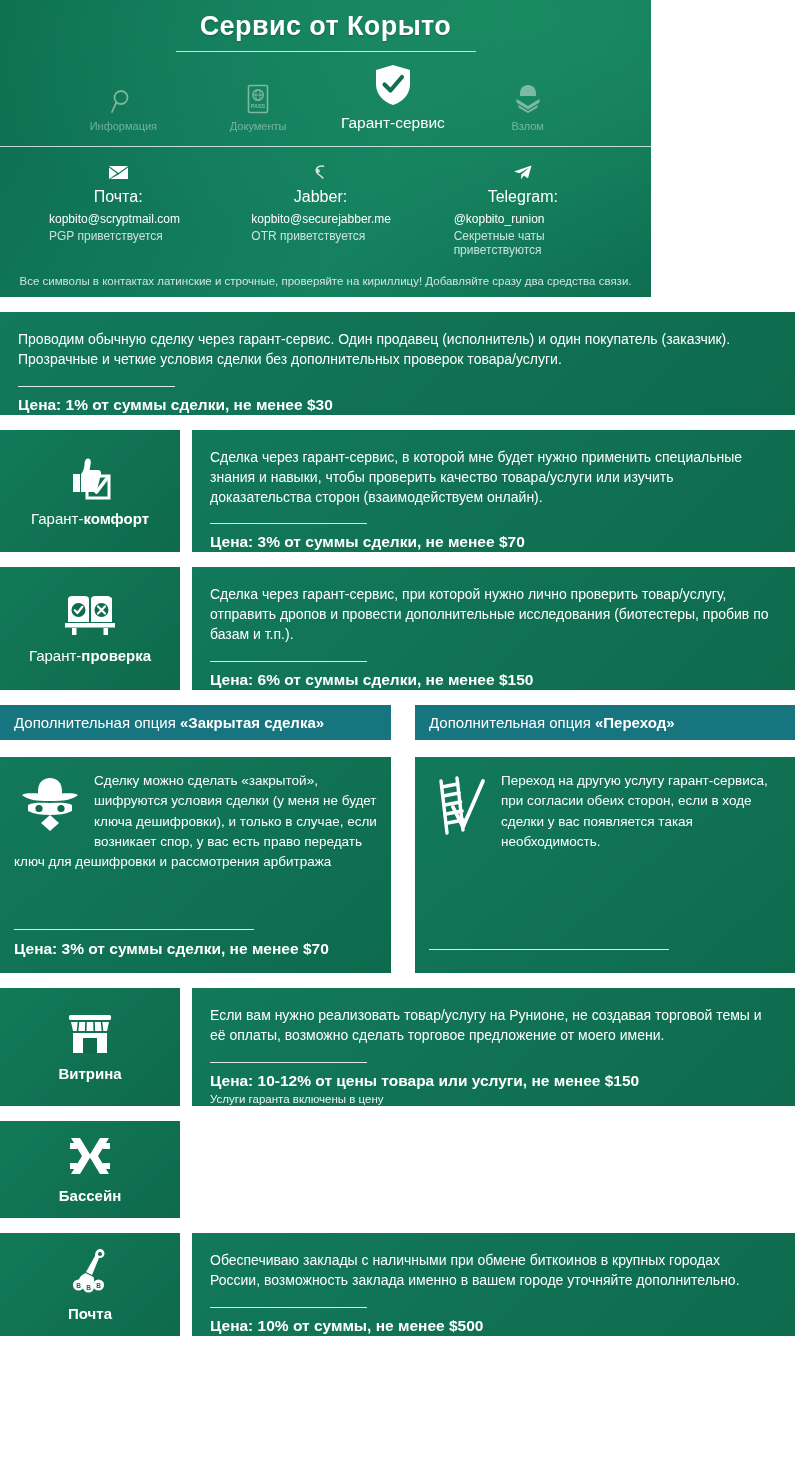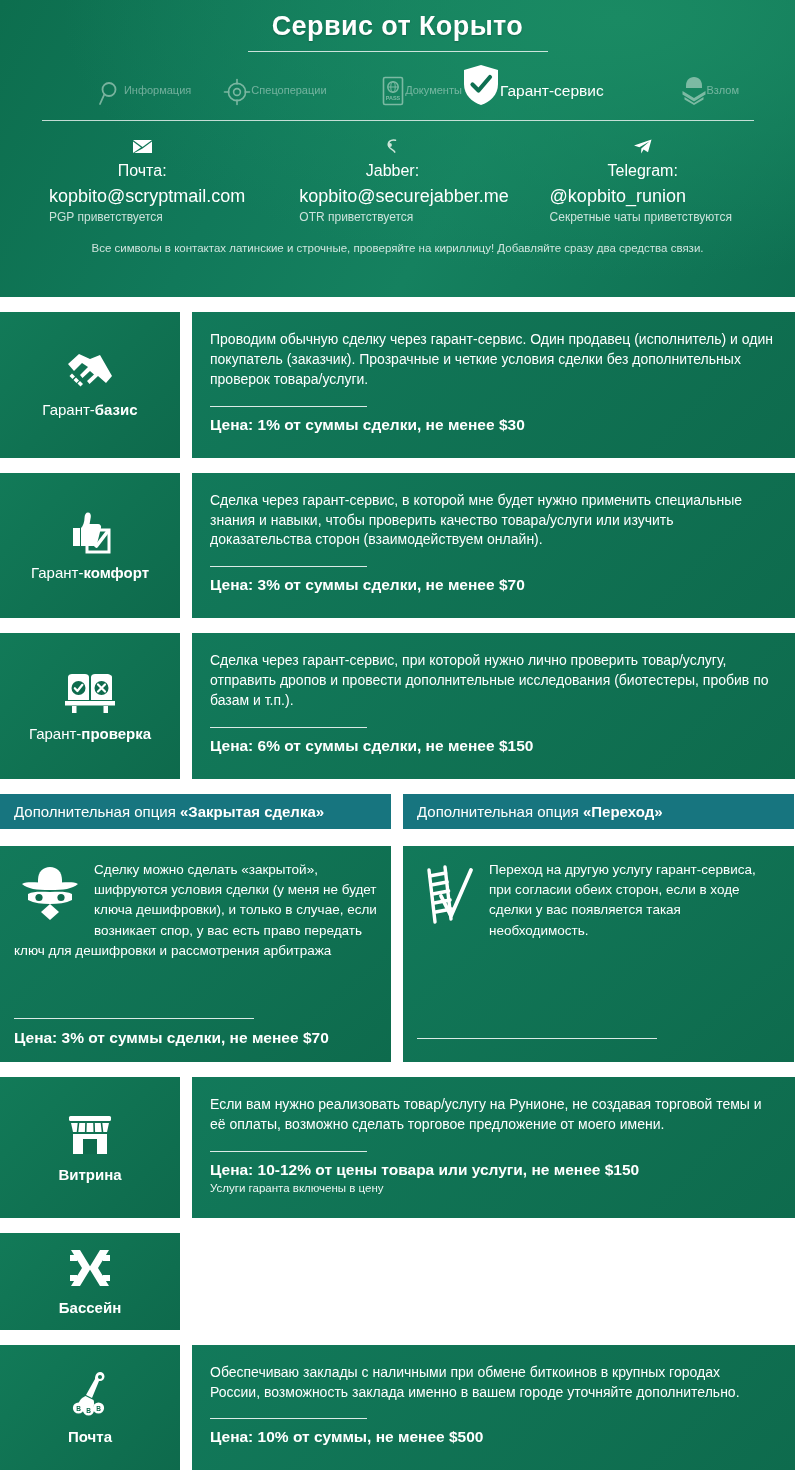--- a/index.html
+++ b/index.html
@@ -6,21 +6,21 @@
   html, body {
     width: 795px;
     background: #ffffff;
     font-family: "Liberation Sans", "DejaVu Sans", sans-serif;
   }
   body { width: 795px; height: 1479px; overflow: hidden; }
 
   
   .header {
     position: relative;
-    width: 795px;
+    width: 651px;
     height: 297px;
     background:
       radial-gradient(ellipse 900px 420px at 78% 6%, #1a8a63 0%, rgba(26,138,99,0) 62%),
       linear-gradient(118deg, #0d6e4e 0%, #11795a 34%, #15815f 58%, #0e6f51 100%);
     color: #ffffff;
     overflow: hidden;
   }
   .header-title {
     text-align: center;
     font-size: 27px;
@@ -41,21 +41,21 @@
     display: flex;
     align-items: flex-end;
     justify-content: center;
     gap: 0;
     margin-top: 16px;
     padding: 0 56px;
   }
   .nav-item {
     flex: 1 1 0;
     display: flex;
-    flex-direction: row;
+    flex-direction: column;
     align-items: center;
     justify-content: flex-end;
     cursor: pointer;
     opacity: .55;
   }
   .nav-item.active { opacity: 1; }
   .nav-ico { display: block; height: 38px; display:flex; align-items:flex-end; justify-content:center; }
   .nav-ico svg { display: block; }
   .nav-label {
     margin-top: 6px;
@@ -85,21 +85,21 @@
   }
   .contact { width: 33.33%; padding-right: 10px; }
   .contact-head {
     display: flex;
     align-items: center;
     gap: 7px;
     flex-direction: column;
   }
   .contact-head .c-ico { width: 20px; height: 18px; display:flex; align-items:center; justify-content:center; }
   .contact-title { font-size: 16px; font-weight: 400; color:#fff; }
-  .contact-value { font-size: 18px; margin-top: 6px; padding-left: 27px; color: #ffffff; }
+  .contact-value { font-size: 12px; margin-top: 6px; padding-left: 27px; color: #ffffff; }
   .contact-note  { font-size: 12px; margin-top: 3px; padding-left: 27px; color: rgba(255,255,255,.78); }
 
   .disclaimer {
     text-align: center;
     font-size: 11.5px;
     color: rgba(255,255,255,.80);
     margin-top: 18px;
   }
 
   
@@ -126,21 +126,21 @@
     font-size: 15px;
     color: #ffffff;
     text-align: center;
     white-space: nowrap;
   }
   .card-ico-label b { font-weight: 700; }
   .card-body {
     flex: 1 1 auto;
     background: linear-gradient(135deg, #12795a 0%, #0e6b4d 100%);
     color: #ffffff;
-    padding: 18px 22px 24px 18px;
+    padding: 18px 22px 1px 18px;
     display: flex;
     flex-direction: column;
   }
   .card-desc {
     font-size: 14px;
     line-height: 1.42;
     color: #ffffff;
   }
   .card-rule {
     width: 157px;
@@ -156,21 +156,21 @@
   .card-sub {
     font-size: 11.5px;
     margin-top: 3px;
     color: rgba(255,255,255,.93);
   }
   .spacer { flex: 1 1 auto; }
 
   
   .options {
     display: flex;
-    gap: 12px;
+    gap: 24px;
     margin-top: 15px;
     width: 795px;
   }
   .option { width: 391px; flex: 0 0 391px; }
   .option-head {
     background: #17757f;
     color: #ffffff;
     font-size: 15px;
     padding: 9px 14px;
     white-space: nowrap;
@@ -215,33 +215,20 @@
     <div class="nav-item">
       <span class="nav-ico">
         <svg width="26" height="26" viewBox="0 0 26 26" fill="none" stroke="#cfe6da" stroke-width="1.8">
           <circle cx="11" cy="9.5" r="6.5"></circle>
             <line x1="6.2" y1="14.6" x2="2" y2="24" stroke-linecap="round"></line>
         </svg>
       </span>
       <span class="nav-label">Информация</span>
     </div>
 
-    <div class="nav-item">
-      <span class="nav-ico">
-        <svg width="28" height="28" viewBox="0 0 28 28" fill="none" stroke="#cfe6da" stroke-width="1.6">
-          <circle cx="14" cy="14" r="8.6"></circle>
-            <circle cx="14" cy="14" r="3.4"></circle>
-          <line x1="14" y1="1.5" x2="14" y2="6" stroke-linecap="round"></line>
-          <line x1="14" y1="22" x2="14" y2="26.5" stroke-linecap="round"></line>
-          <line x1="1.5" y1="14" x2="6" y2="14" stroke-linecap="round"></line>
-          <line x1="22" y1="14" x2="26.5" y2="14" stroke-linecap="round"></line>
-        </svg>
-      </span>
-      <span class="nav-label">Спецоперации</span>
-    </div>
 
     <div class="nav-item">
       <span class="nav-ico">
         <svg width="24" height="30" viewBox="0 0 24 30">
           <rect x="2.5" y="1.5" width="19" height="27" rx="1.5" fill="none" stroke="#cfe6da" stroke-width="1.6"></rect>
           <circle cx="12" cy="11" r="5.2" fill="none" stroke="#cfe6da" stroke-width="1.5"></circle>
           <ellipse cx="12" cy="11" rx="2.2" ry="5.2" fill="none" stroke="#cfe6da" stroke-width="1"></ellipse>
           <line x1="6.8" y1="11" x2="17.2" y2="11" stroke="#cfe6da" stroke-width="1"></line>
           <text x="12" y="23.5" font-size="5.4" font-family="Liberation Sans, sans-serif" fill="#cfe6da" text-anchor="middle" font-weight="700">PASS</text>
         </svg>
@@ -317,33 +304,20 @@
       <div class="contact-note">Секретные чаты приветствуются</div>
     </div>
   </div>
 
   <div class="disclaimer">Все символы в контактах латинские и строчные, проверяйте на кириллицу! Добавляйте сразу два средства связи.</div>
 </div>
 
 <div class="cards">
 
   <div class="card">
-    <div class="card-ico-col">
-      <span class="ico-svg">
-        <svg width="48" height="40" viewBox="0 0 48 40" fill="#ffffff">
-          <path d="M13 3 L2 13 L8 20 L16 12 L22 16 L14 24 L16.5 27 L24 20 L28 23.5 L21 30 L23.5 33 L32 25 L40 32 L46 25 L34 4 L24 8 Z"></path>
-          <path d="M6 22.5 L3.5 25 L6.5 28 L9 25.5 Z"></path>
-          <path d="M10 26.5 L7.5 29 L10.5 32 L13 29.5 Z"></path>
-          <path d="M14 30 L11.5 32.5 L14.5 35.5 L17 33 Z"></path>
-        </svg>
-      </span>
-      <div class="card-ico-label">
-        <span>Гарант-</span><b>базис</b>
-      </div>
-    </div>
     <div class="card-body">
       <div class="card-desc">Проводим обычную сделку через гарант-сервис. Один продавец (исполнитель) и один покупатель (заказчик). Прозрачные и четкие условия сделки без дополнительных проверок товара/услуги.</div>
       <div class="card-rule"></div>
       <div class="card-price">Цена: 1% от суммы сделки, не менее $30</div>
     </div>
   </div>
 
   <div class="card">
     <div class="card-ico-col">
       <span class="ico-svg">

